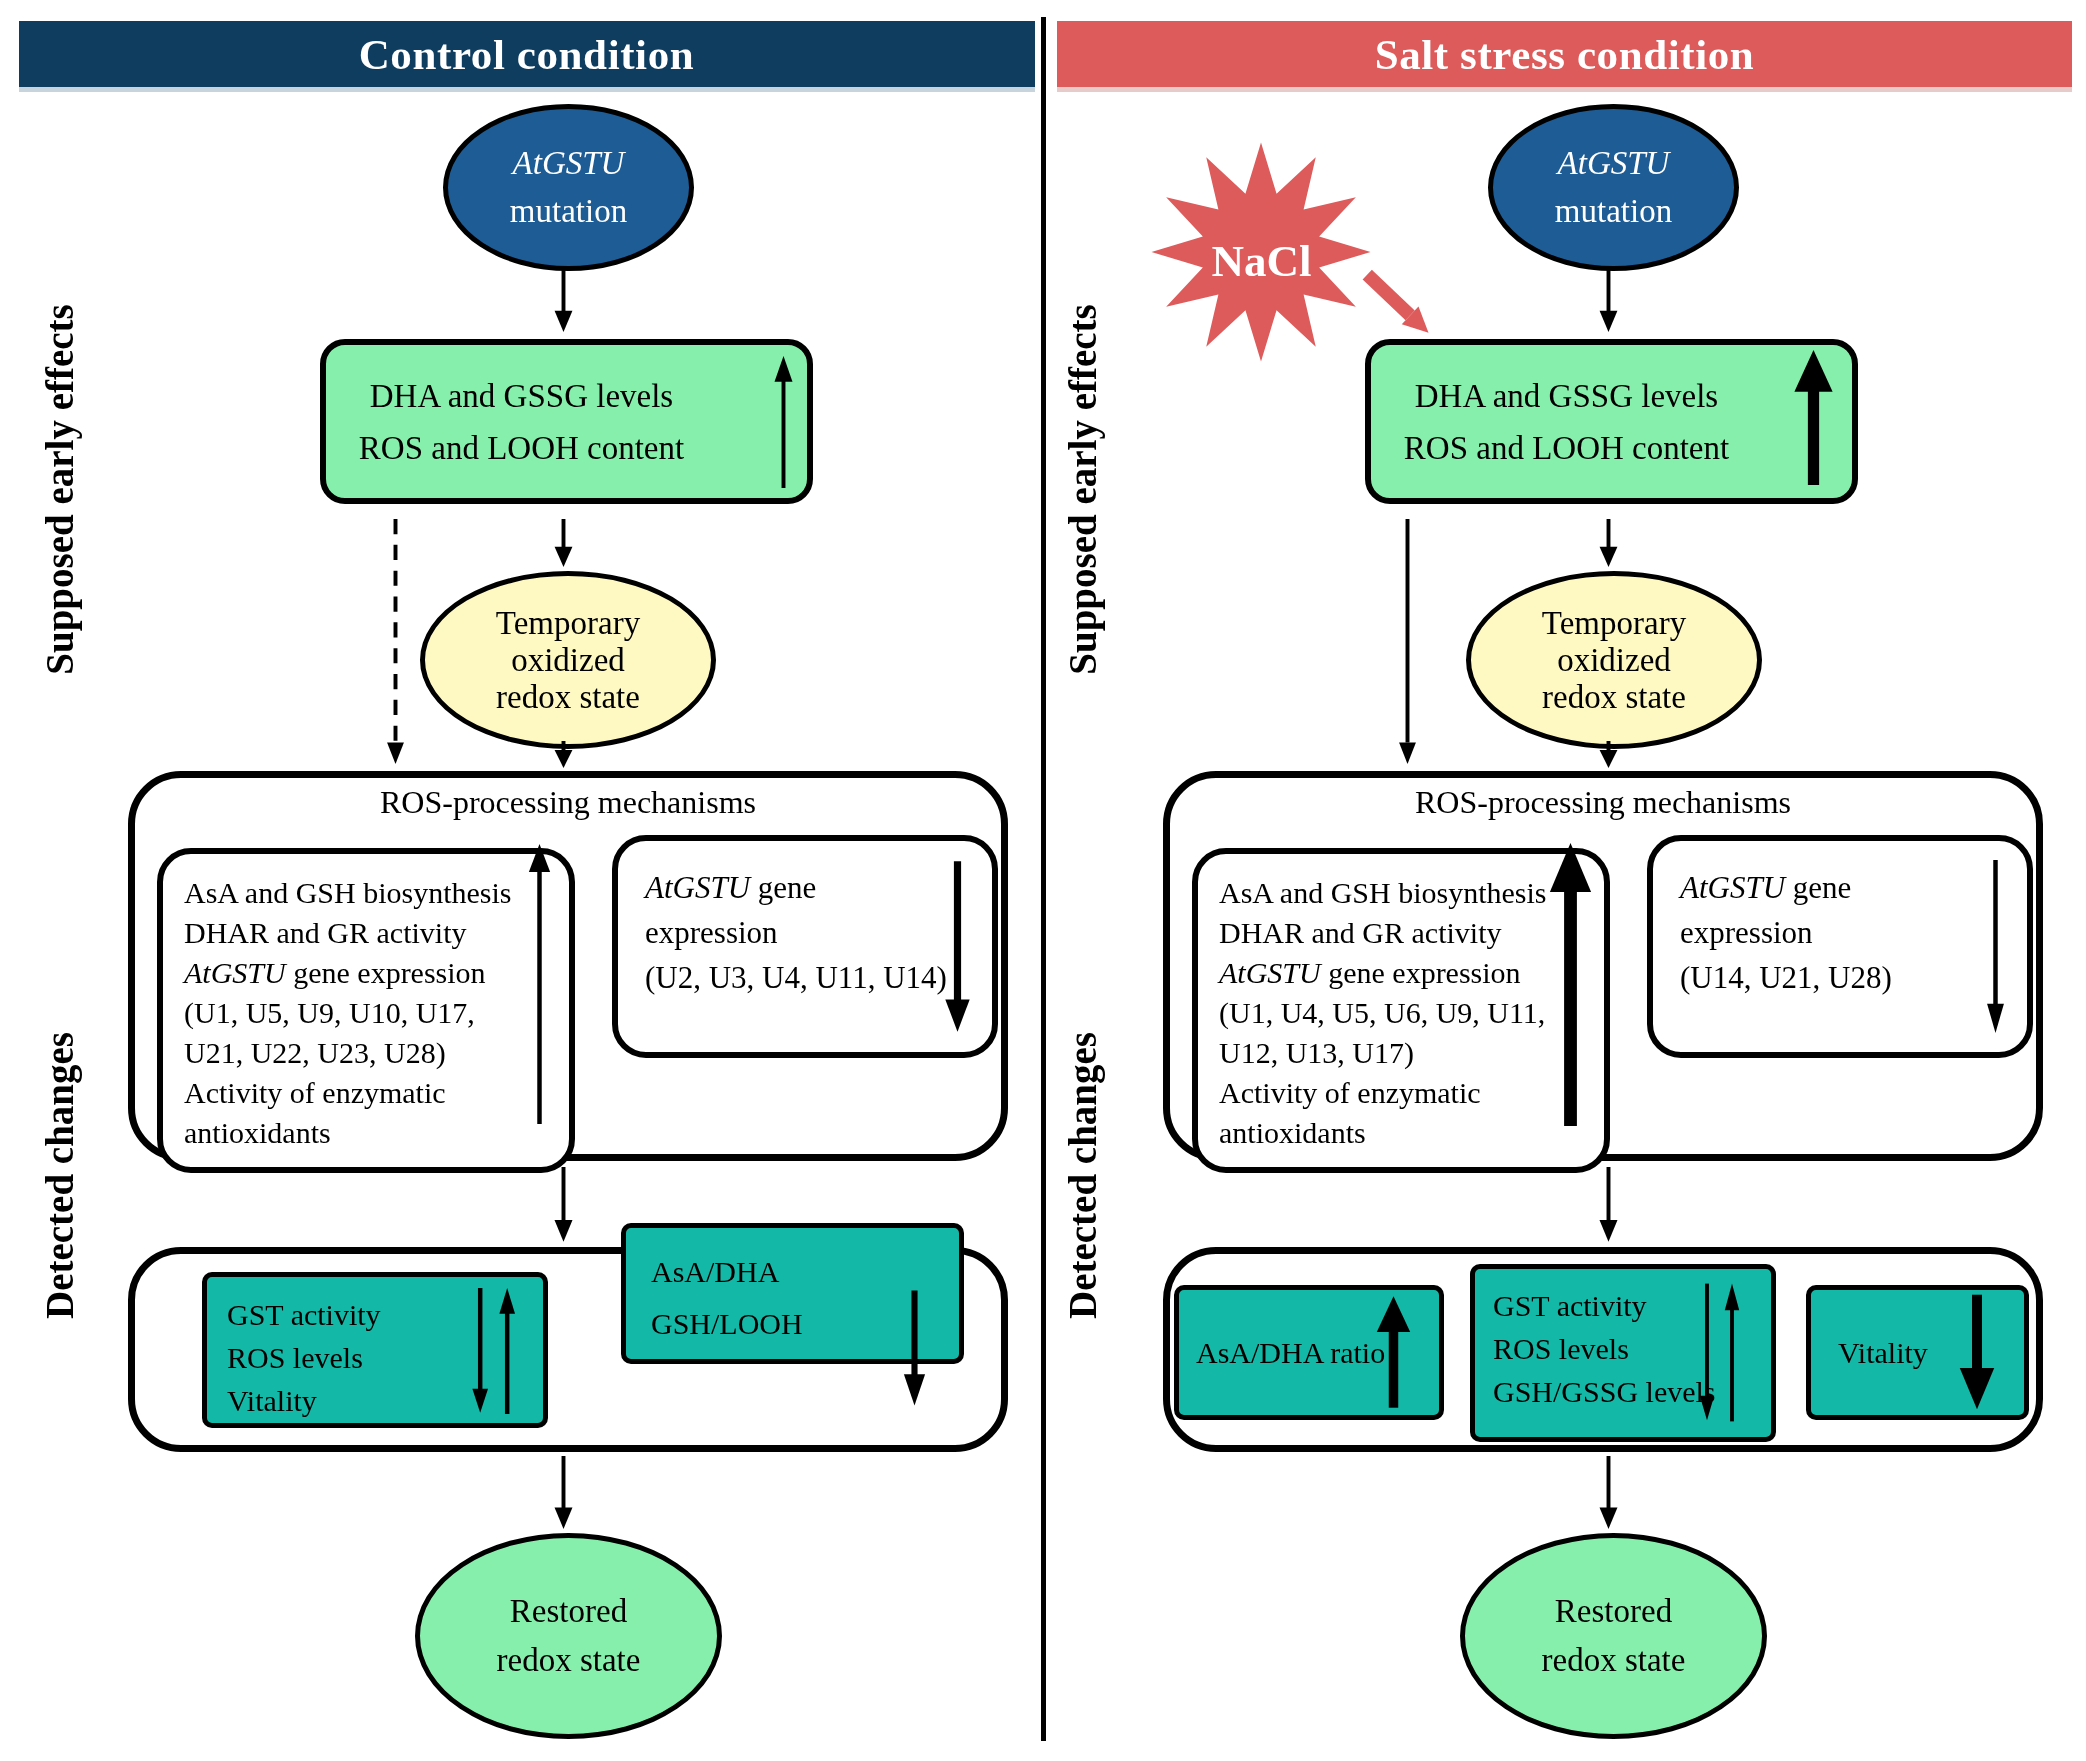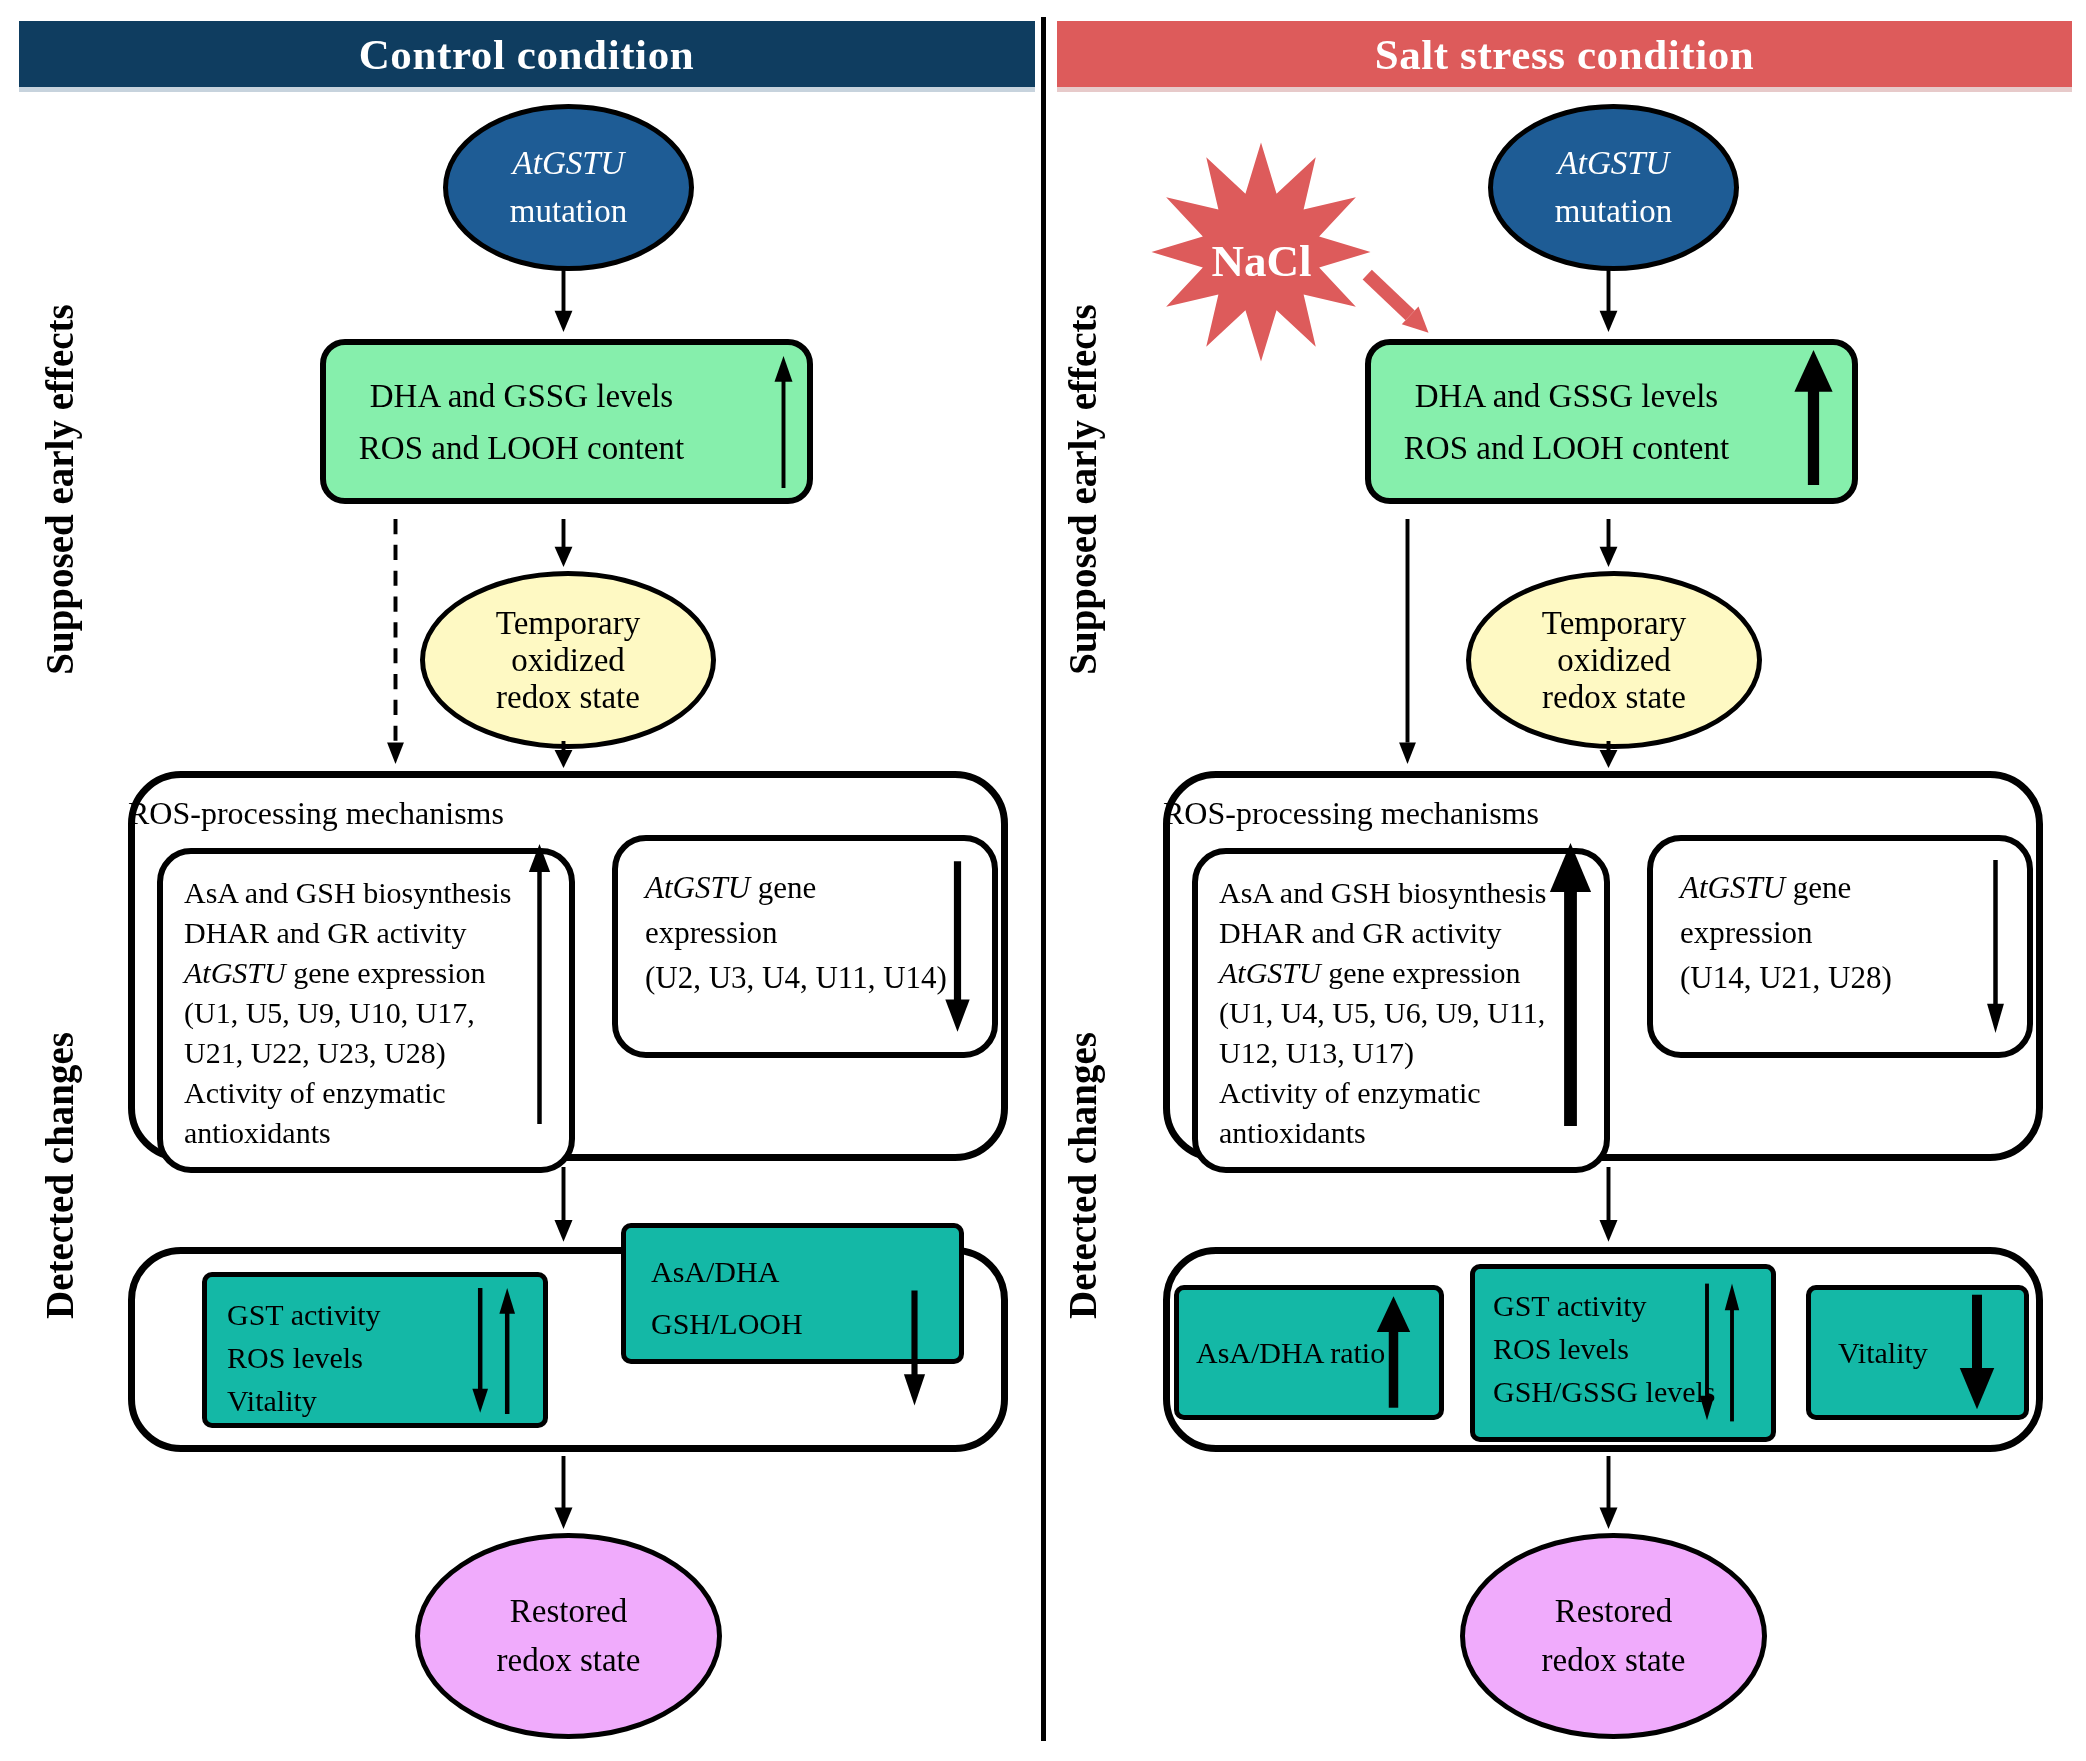--- a/index.html
+++ b/index.html
@@ -9,27 +9,27 @@
        color:#fff;font-size:43px;font-weight:bold;letter-spacing:0.6px;}
   .hdr-left{left:18.5px;top:21px;width:1016px;background:#0f3d60;border-bottom:5px solid #c7d3dd;}
   .hdr-right{left:1057px;top:21px;width:1015px;background:#dd5b5b;border-bottom:5px solid #e7caca;}
   .divider{left:1041px;top:17px;width:5px;height:1724px;background:#000;}
   .side-label{font-size:39px;font-weight:bold;text-align:center;transform:rotate(-90deg);
               white-space:nowrap;height:43px;line-height:43px;}
   .ellipse{border:5px solid #000;border-radius:50%;display:flex;flex-direction:column;
            align-items:center;justify-content:center;text-align:center;font-size:33px;}
   .ellipse-blue{background:#1e5c95;color:#fff;}
   .ellipse-amber{background:#fef9c3;color:#000;}
-  .ellipse-teal{background:#f0abfc;color:#000;}
+  .ellipse-teal{background:#86efac;color:#000;}
   .it{font-style:italic;}
   .ebox{border:6.2px solid #000;border-radius:25px;background:#86efac;display:flex;flex-direction:column;
         justify-content:center;text-align:center;font-size:33px;padding-right:90px;box-sizing:border-box;}
   .ebox .ln{line-height:52px;}
   .outer{border:7.3px solid #000;border-radius:53px;background:#fff;box-sizing:border-box;}
-  .ros-title{width:880px;font-size:32px;margin-top:11px;}
+  .ros-title{width:880px;text-align:center;font-size:32px;}
   .ibox{border:6.2px solid #000;border-radius:34px;background:#fff;box-sizing:border-box;}
   .antiox{font-size:30px;line-height:40px;padding:19px 0 0 21px;margin-top:28px;}
   .expr{font-size:31px;line-height:45px;padding:23.5px 0 0 27px;}
   .obox{border:5.6px solid #000;border-radius:10px;background:#14b8a6;box-sizing:border-box;}
   .obox .ln{font-size:30px;line-height:43px;}
   .arr{position:absolute;}
   .nacl{font-size:45px;font-weight:bold;color:#fff;text-align:center;}
   .gap20{margin-bottom:11.2px;}
 </style>
 </head>

